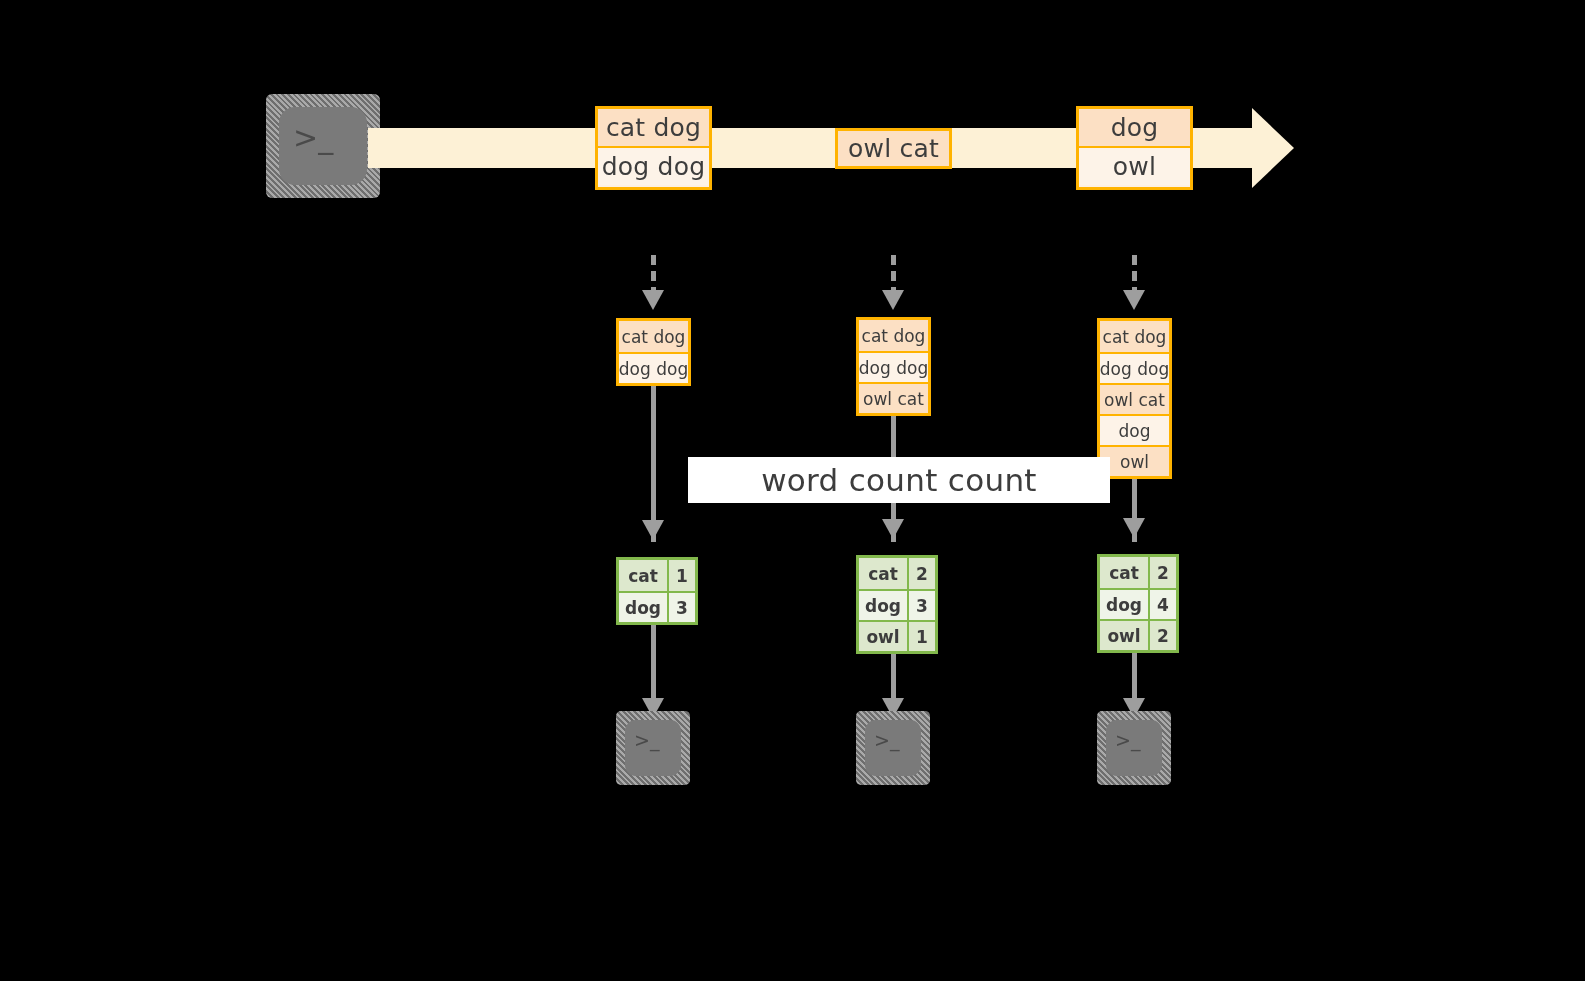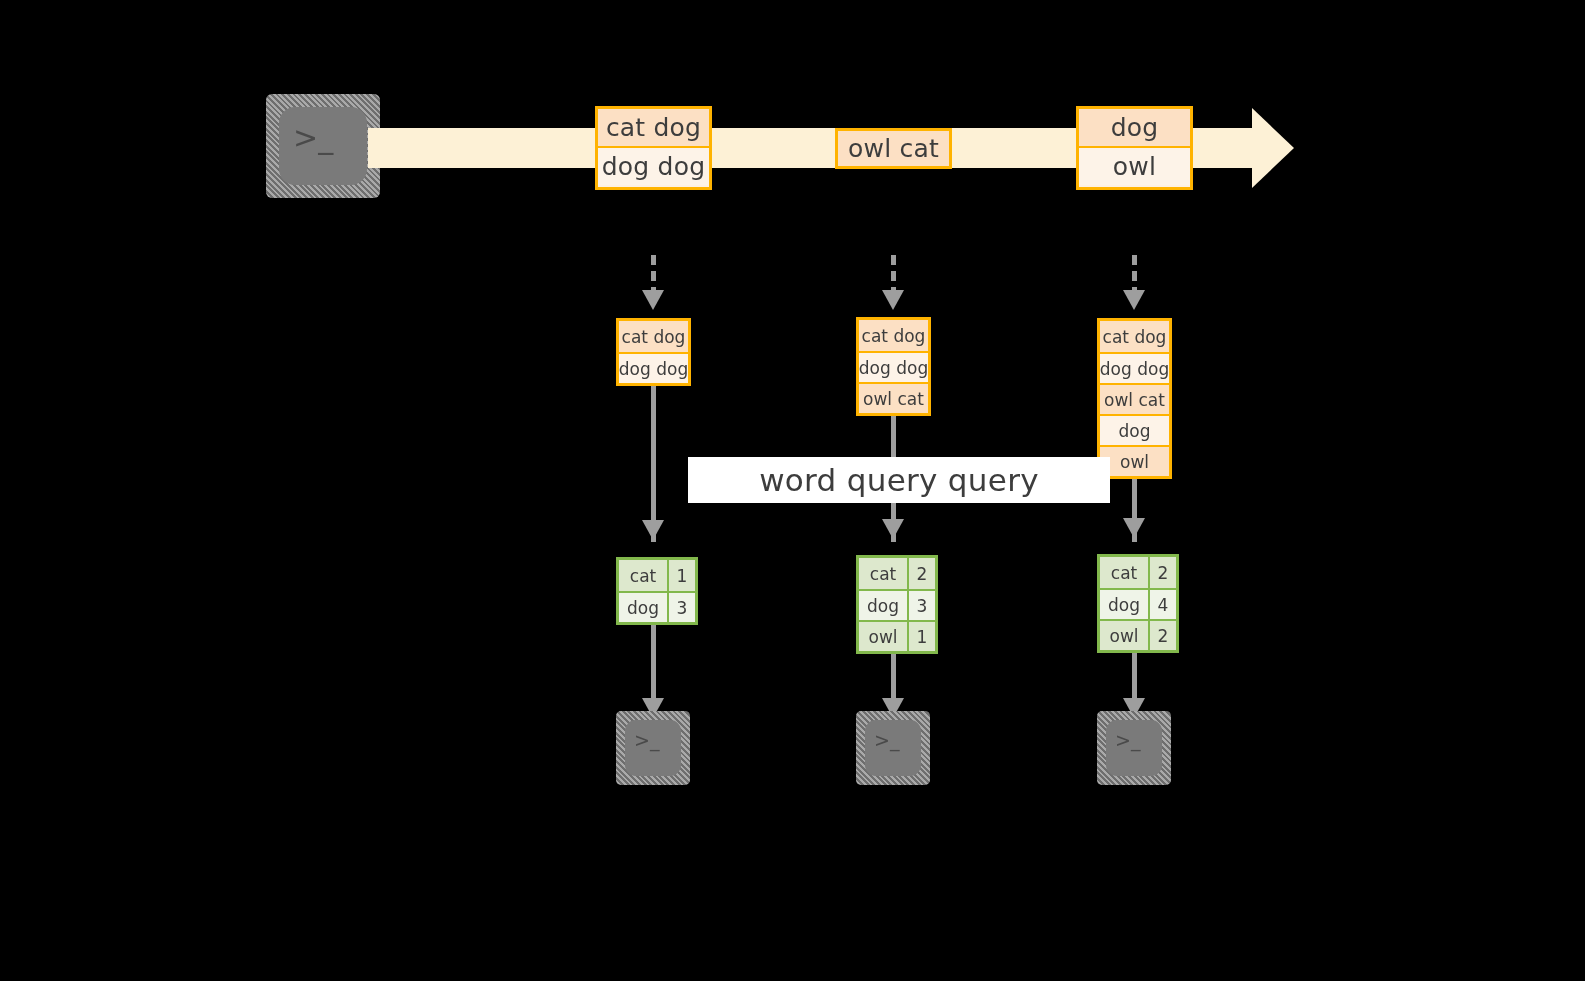--- a/index.html
+++ b/index.html
@@ -109,20 +109,21 @@
   .tbl-orange .row.plain { background: #FDF3E8; }
   .tbl-orange .row + .row { border-top: 2px solid #FFB300; }
 
   
   .tbl-green {
     position: absolute;
     box-sizing: border-box;
     border: 3px solid #82B84C;
     z-index: 5;
     background: #EDF3E4;
+    font-weight: bold;
   }
   .tbl-green .row {
     display: flex;
     box-sizing: border-box;
     height: 31px;
   }
   .tbl-green .row + .row { border-top: 2px solid #82B84C; }
   .tbl-green .cell {
     box-sizing: border-box;
     display: flex;
@@ -296,15 +297,15 @@
 
   <div class="vline" style="left:1132px; top:649px; height:53px;"></div>
   <div class="vhead" style="left:1123px; top:698px;"></div>
 
   <div class="terminal small" style="left:1097px; top:711px;">
     <div class="inner">
       <span class="prompt">&gt;_</span>
     </div>
   </div>
 
-  <div class="query-label" style="left:688px; top:457px; width:422px; height:46px;">word query query</div>
+  <div class="query-label" style="left:688px; top:457px; width:422px; height:46px;">word count count</div>
 
 </div>
 
 </body></html>

